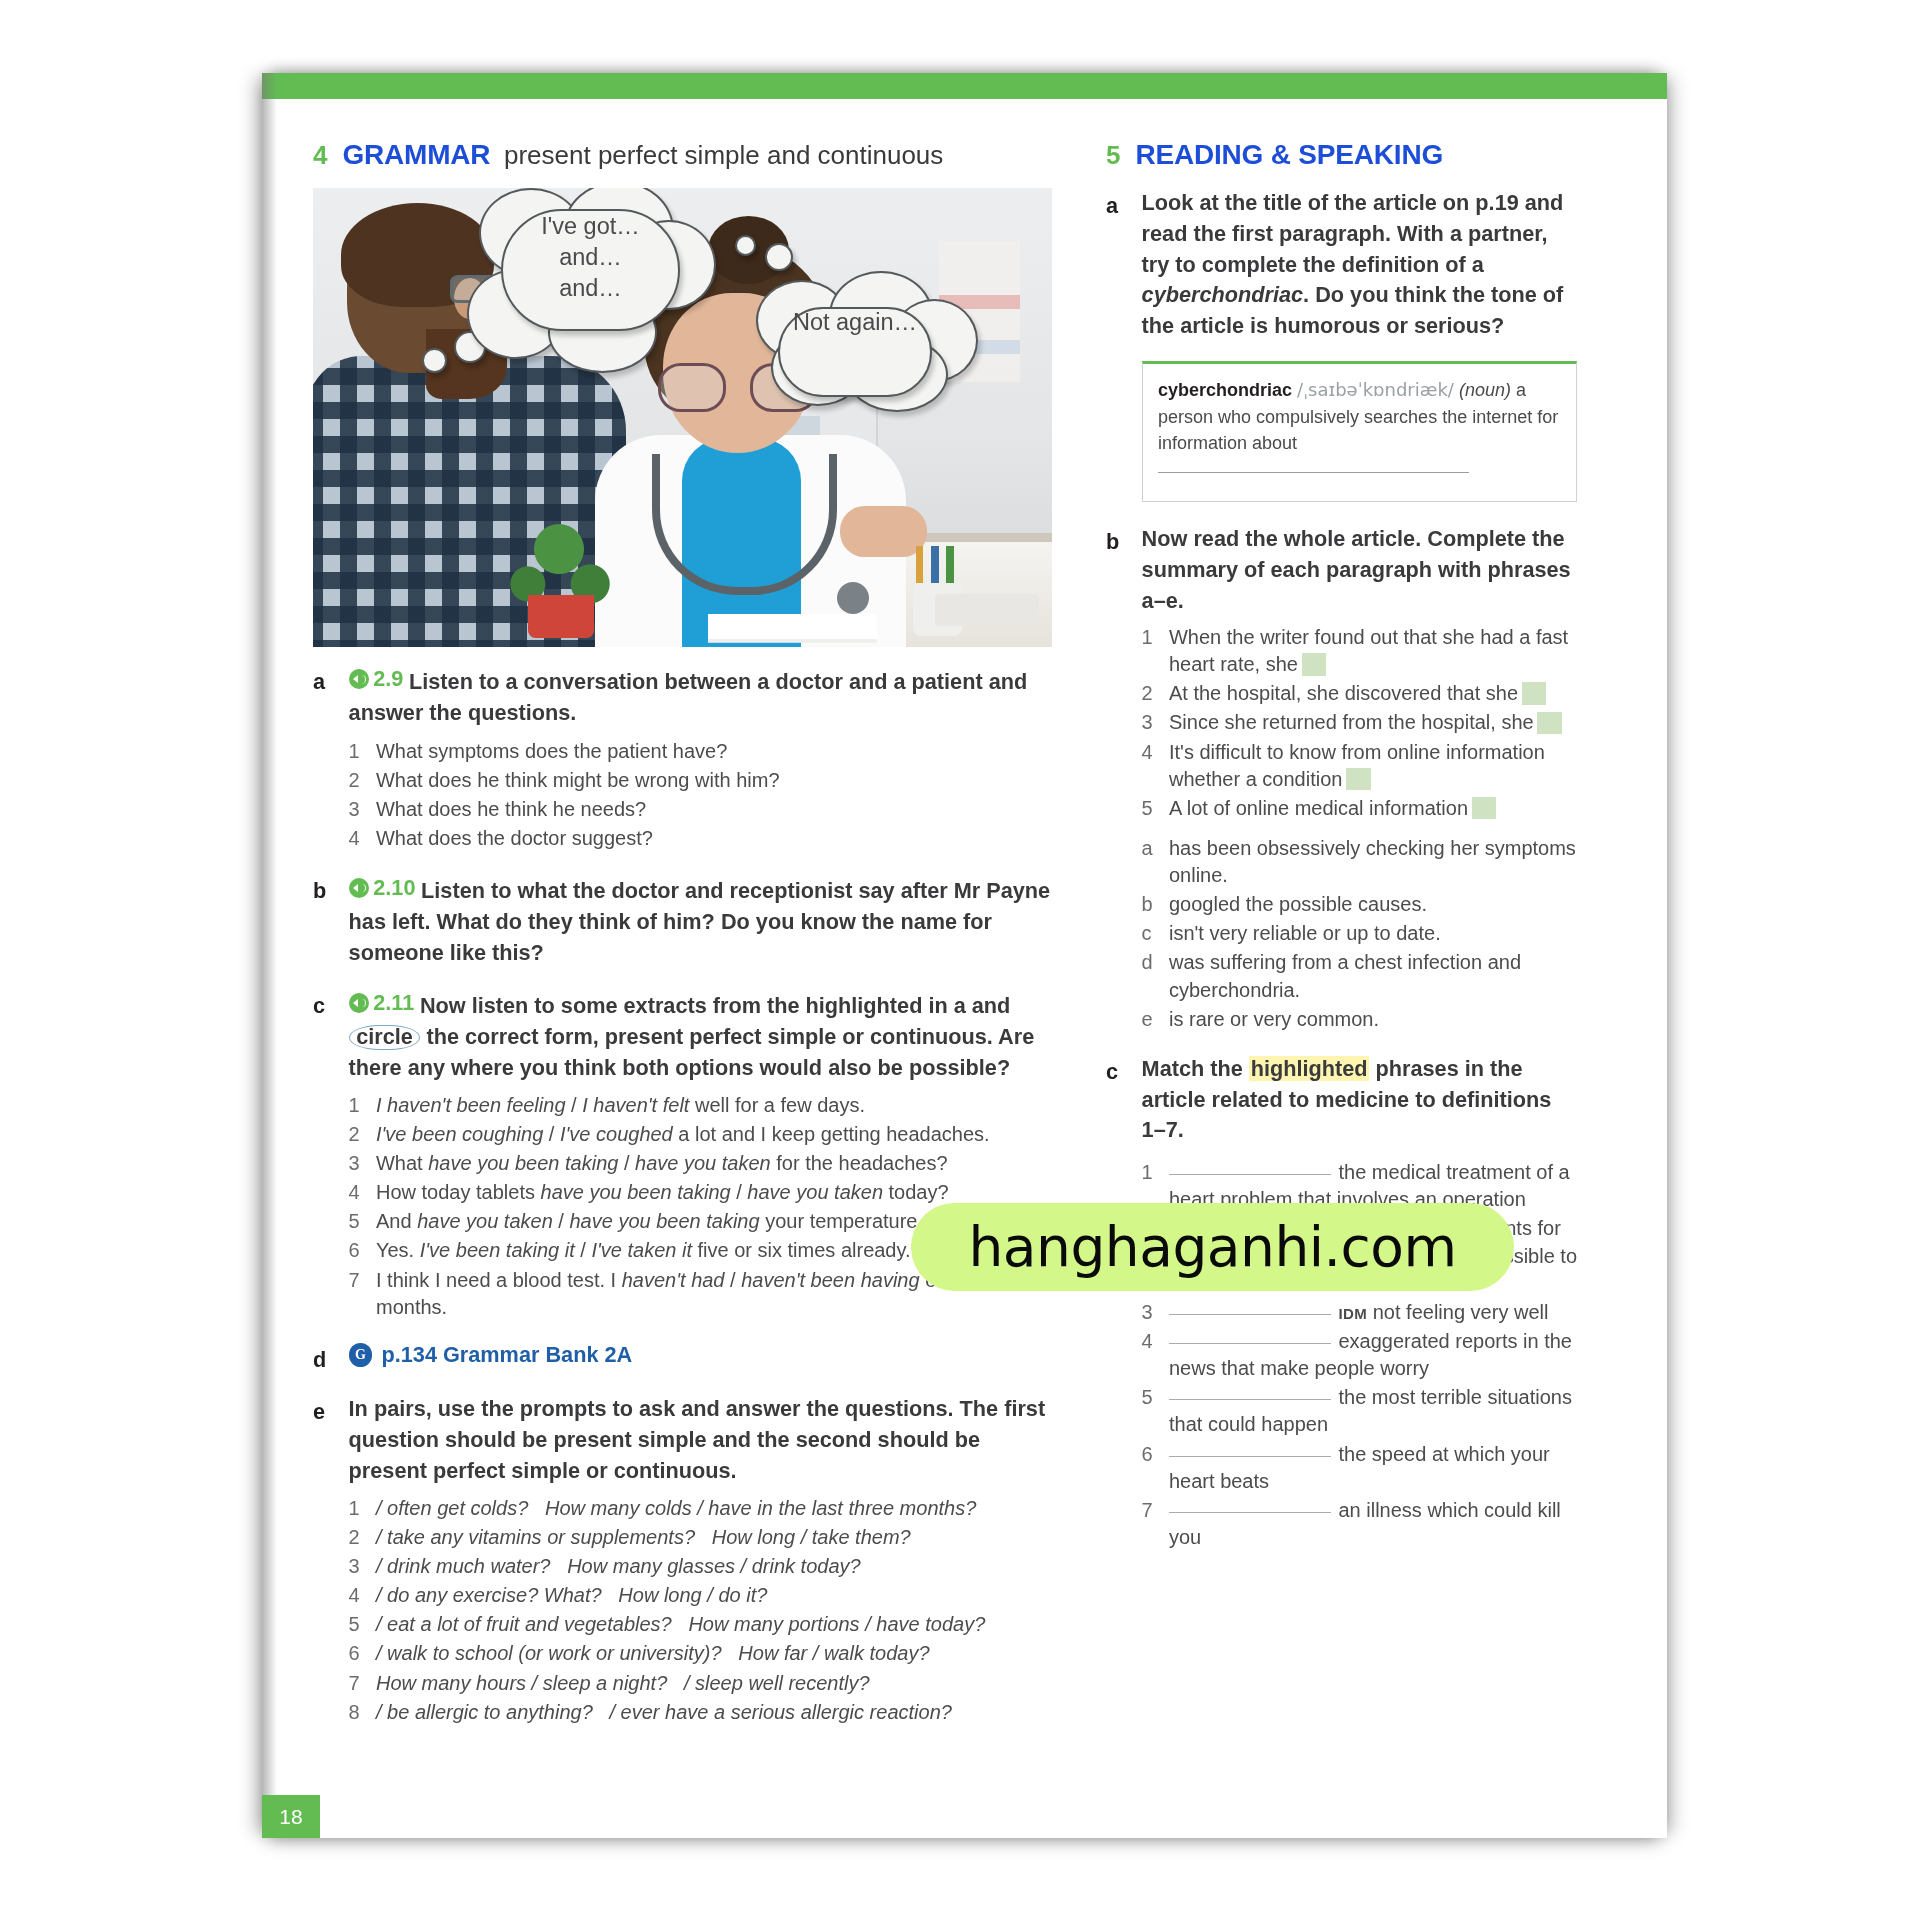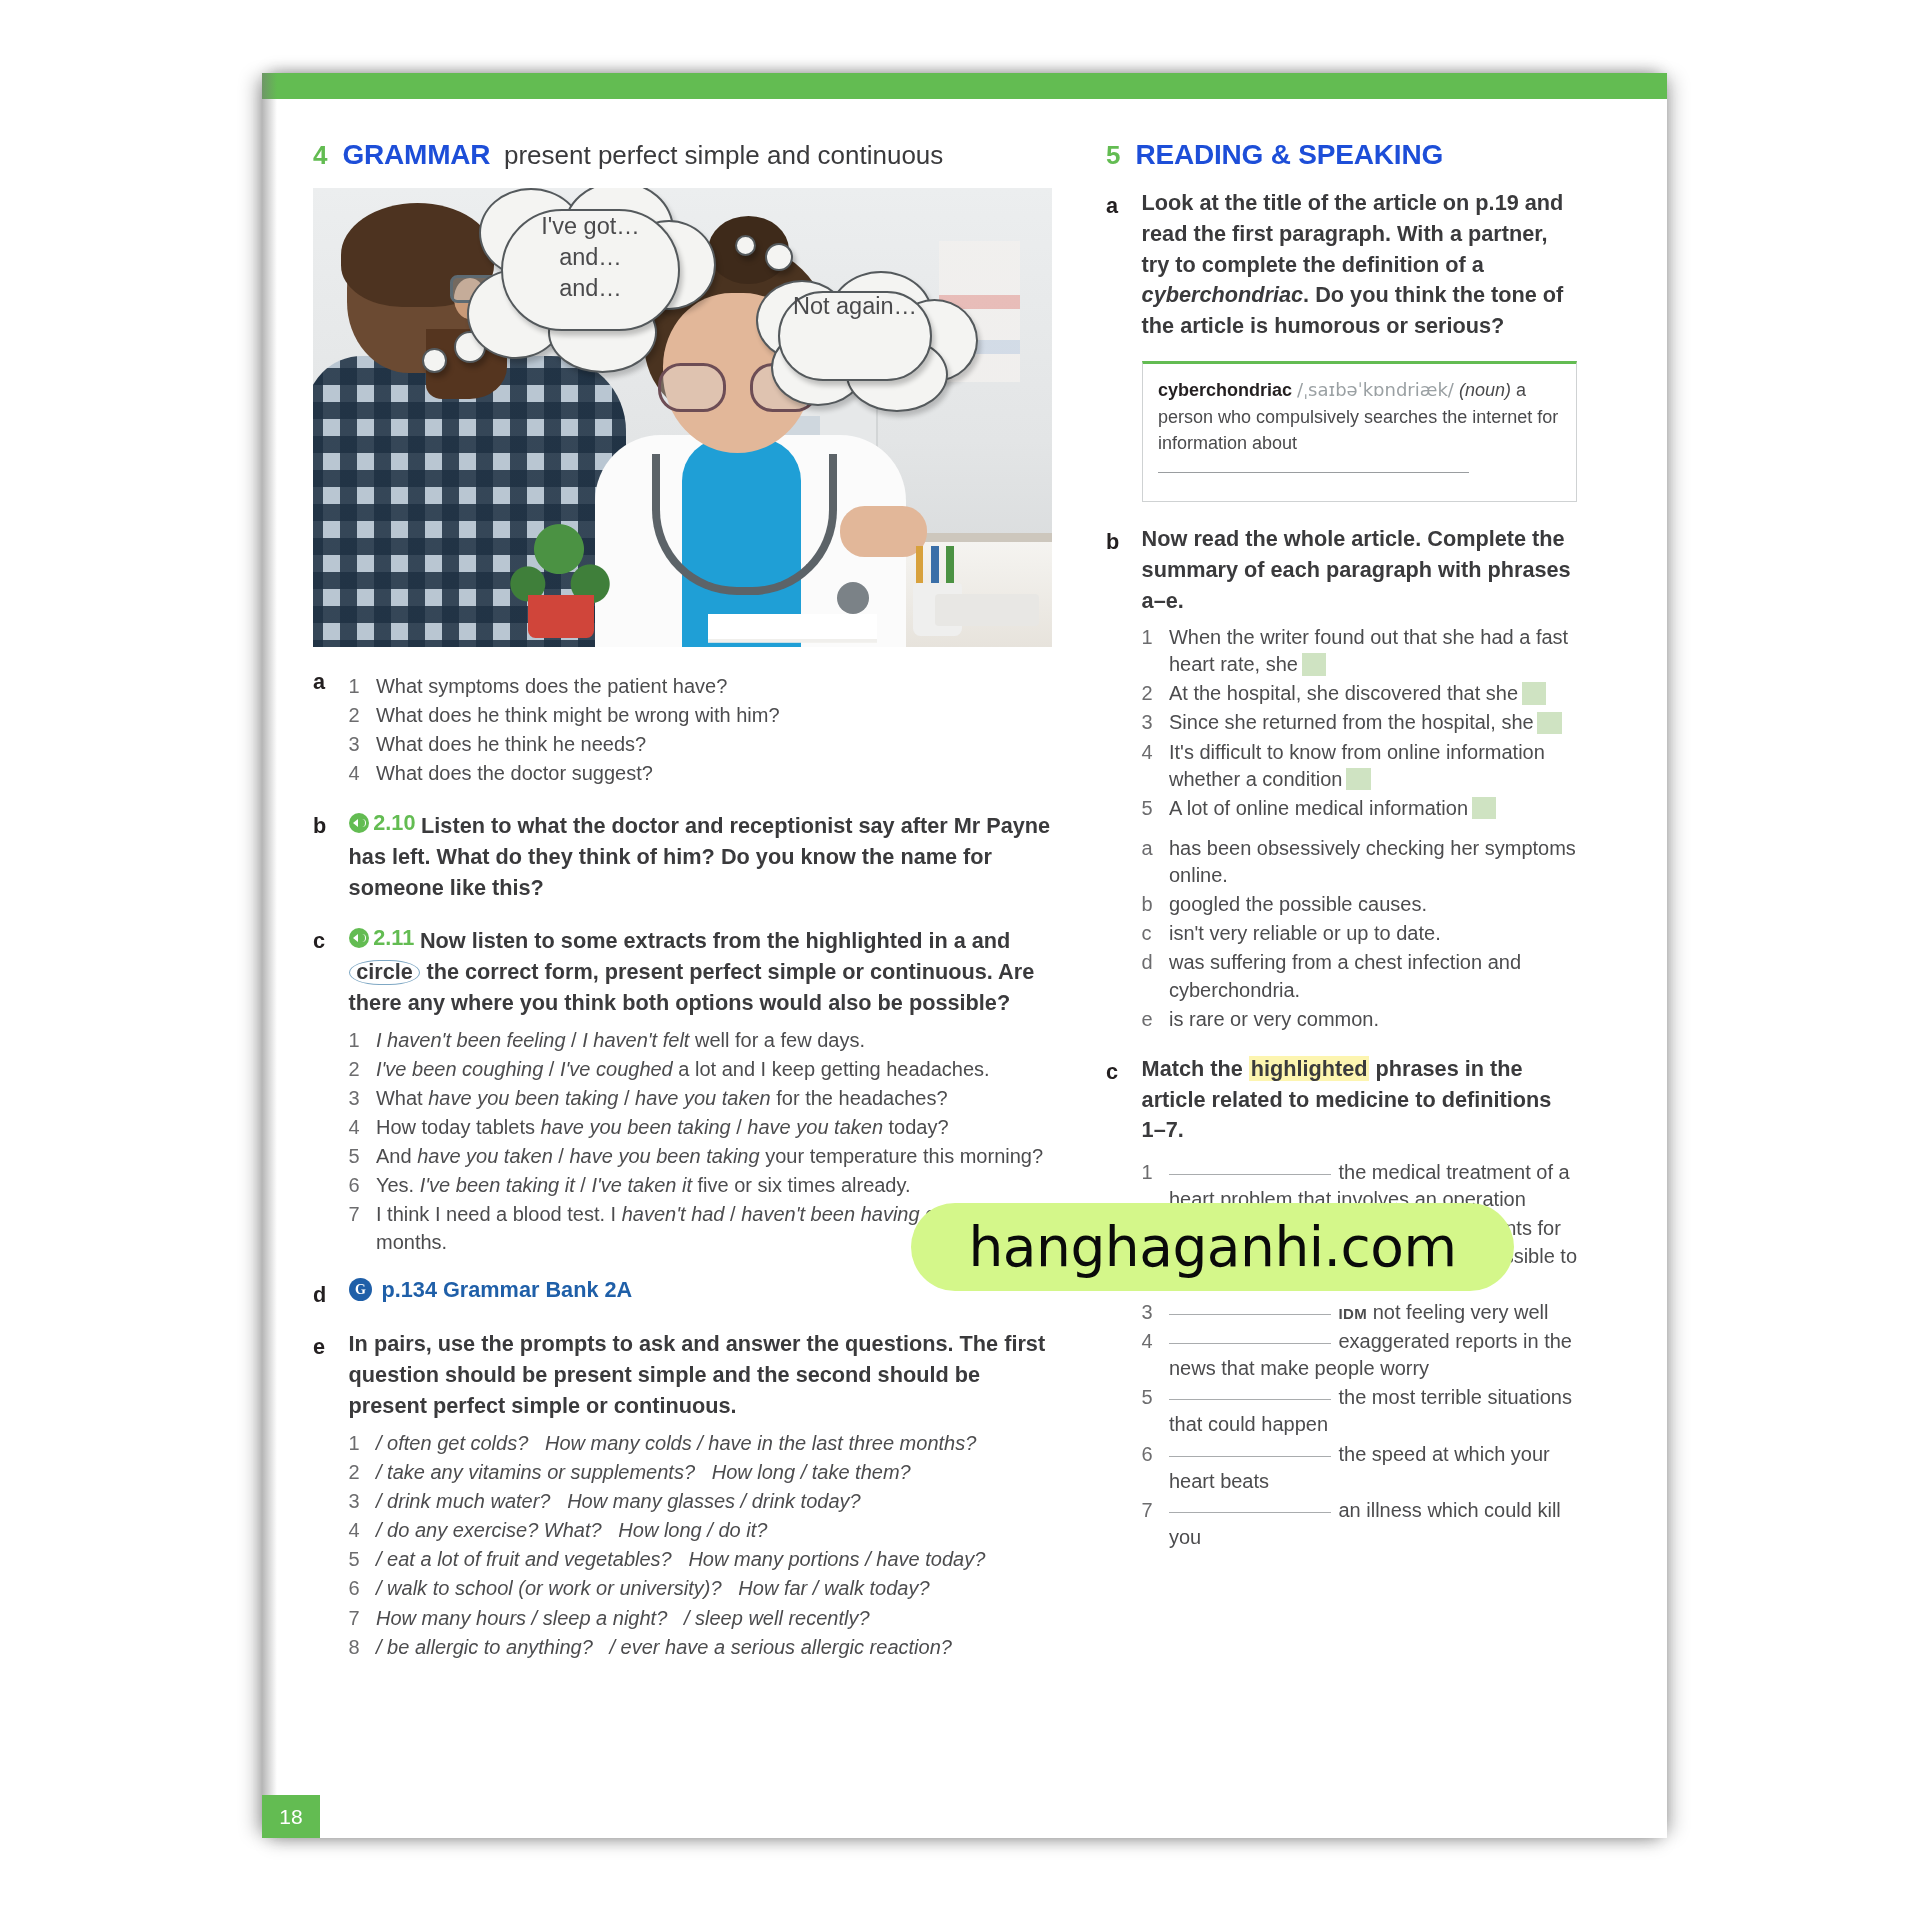--- a/index.html
+++ b/index.html
@@ -265,21 +265,21 @@
   }
   .bubble-lobe{
     position:absolute;
     background:#f4f4f2;
     border:2.8px solid #54595c;
     border-radius:50%;
     box-shadow:2.8px 4.7px 5.6px rgba(0,0,0,.2);
     z-index:2;
   }
   .bub1 { left: 188px; top: 21px; width: 179px; height: 122px; font-size: 23.5px; line-height: 1.32; }
-  .bub2 { left: 465px; top: 103px; width: 154px; height: 90px;  font-size: 23.5px; }
+  .bub2 { left: 465px; top: 119px; width: 154px; height: 90px;  font-size: 23.5px; }
   .dot  { }
 
   
   .ex {
     display: flex;
     gap: 13px;
     margin-bottom: 19px;
   }
   .ex-letter {
     flex: 0 0 22.6px;
@@ -515,20 +515,26 @@
             <div class="bubble-lobe" style="left:458px; top:141px; width:94px; height:77px;"></div>
             <div class="bubble-lobe" style="left:533px; top:149px; width:102px; height:75px;"></div>
             <div class="bubble-body bub2">
               <span>Not again…</span>
             </div>
           </div>
 
           <div class="ex">
             <div class="ex-letter">a</div>
             <div class="ex-body">
+              <div class="ex-lead">
+                <span class="audio-tag">
+                  <span class="audio-ic"></span>
+                    <span>2.9</span>
+                </span><span>Listen to a conversation between a doctor and a patient and answer the questions.</span>
+              </div>
               <ol class="numlist">
                 <li>
                     <span class="mk">1</span>
                     <span class="tx">What symptoms does the patient have?</span>
                   </li>
                 <li>
                     <span class="mk">2</span>
                     <span class="tx">What does he think might be wrong with him?</span>
                   </li>
                 <li>

